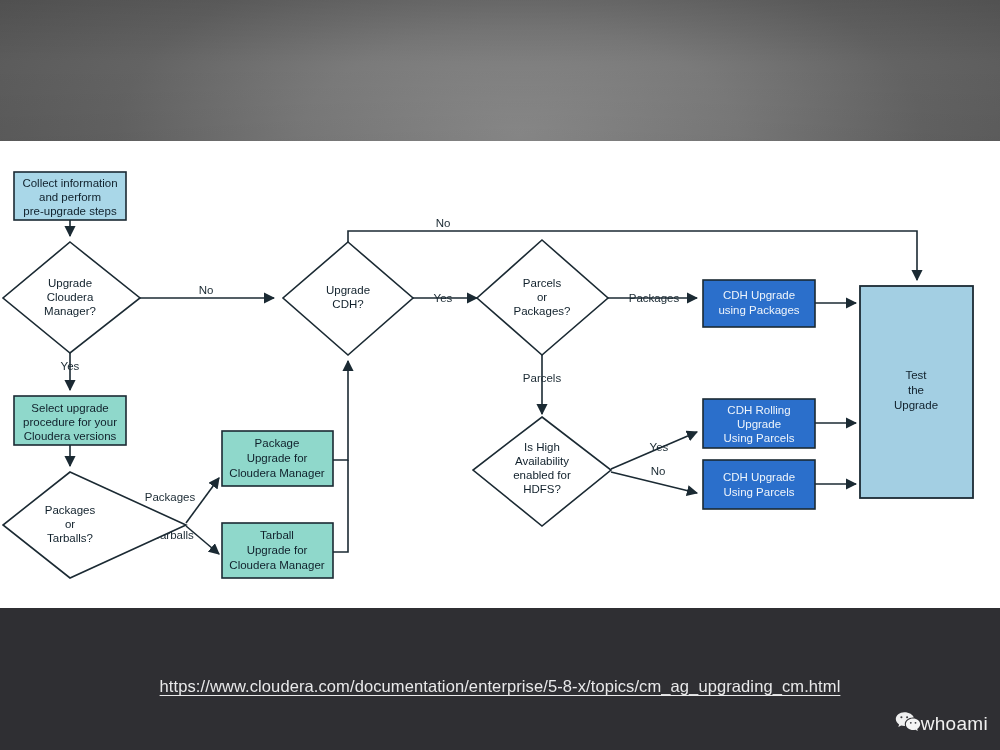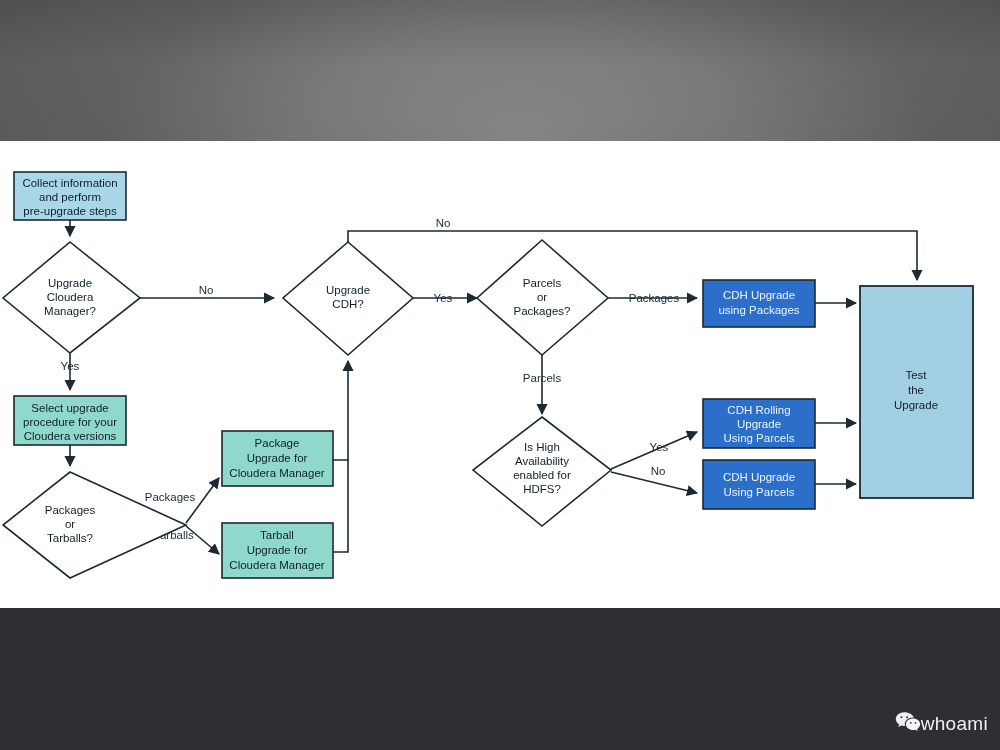--- a/index.html
+++ b/index.html
@@ -240,20 +240,21 @@
         <rect x="860" y="145" width="113" height="212" fill="#a3cfe3" stroke="#1b2a33" stroke-width="1.8"></rect>
         <text class="svg-text node-label node-label-dark" x="916" y="238" text-anchor="middle">Test</text>
         <text class="svg-text node-label node-label-dark" x="916" y="253" text-anchor="middle">the</text>
         <text class="svg-text node-label node-label-dark" x="916" y="268" text-anchor="middle">Upgrade</text>
       </g>
 
     </svg>
   </div>
 
   <div id="slide-footer">
+    <a id="source-url" href="#">https://www.cloudera.com/documentation/enterprise/5-8-x/topics/cm_ag_upgrading_cm.html</a>
 
     <div id="watermark">
       <span>
         <svg width="26" height="22" viewBox="0 0 26 22" aria-hidden="true">
           <path d="M9.3 1.2C4.6 1.2 0.8 4.3 0.8 8.1c0 2.2 1.3 4.1 3.3 5.4L3.3 16l2.9-1.5c1 0.3 2 0.5 3.1 0.5 0.3 0 0.6 0 0.8 0 -0.2-0.6-0.3-1.2-0.3-1.8 0-3.7 3.6-6.7 8.1-6.7 0.3 0 0.6 0 0.9 0C18 3.7 14.1 1.2 9.3 1.2z" fill="#efefef"></path>
           <circle cx="6.4" cy="6.3" r="1.05" fill="#3b3b40"></circle>
           <circle cx="12.1" cy="6.3" r="1.05" fill="#3b3b40"></circle>
           <path d="M25.2 13.3c0-3.2-3.2-5.8-7.1-5.8 -4 0-7.2 2.6-7.2 5.8 0 3.2 3.2 5.8 7.2 5.8 0.8 0 1.6-0.1 2.4-0.4l2.3 1.2 -0.6-1.9C23.9 16.8 25.2 15.2 25.2 13.3z" fill="#f4f4f4"></path>
           <circle cx="15.8" cy="11.8" r="0.9" fill="#3b3b40"></circle>
           <circle cx="20.5" cy="11.8" r="0.9" fill="#3b3b40"></circle>

